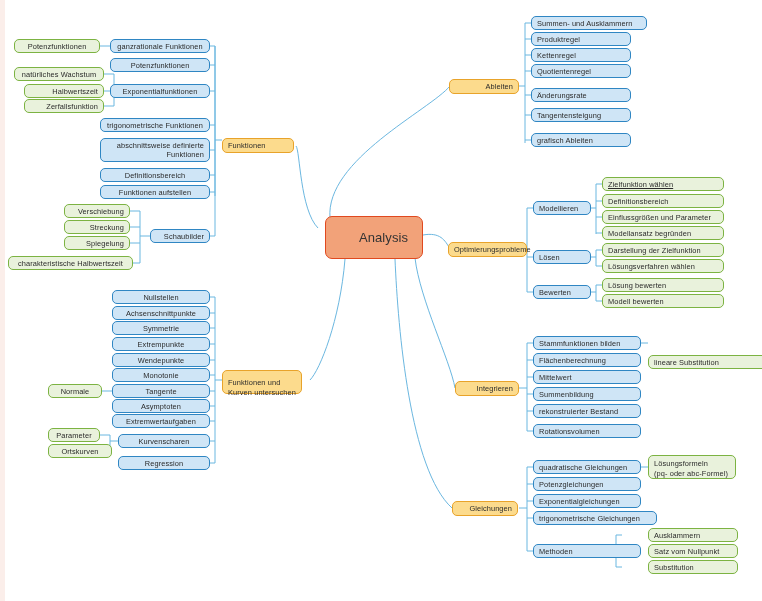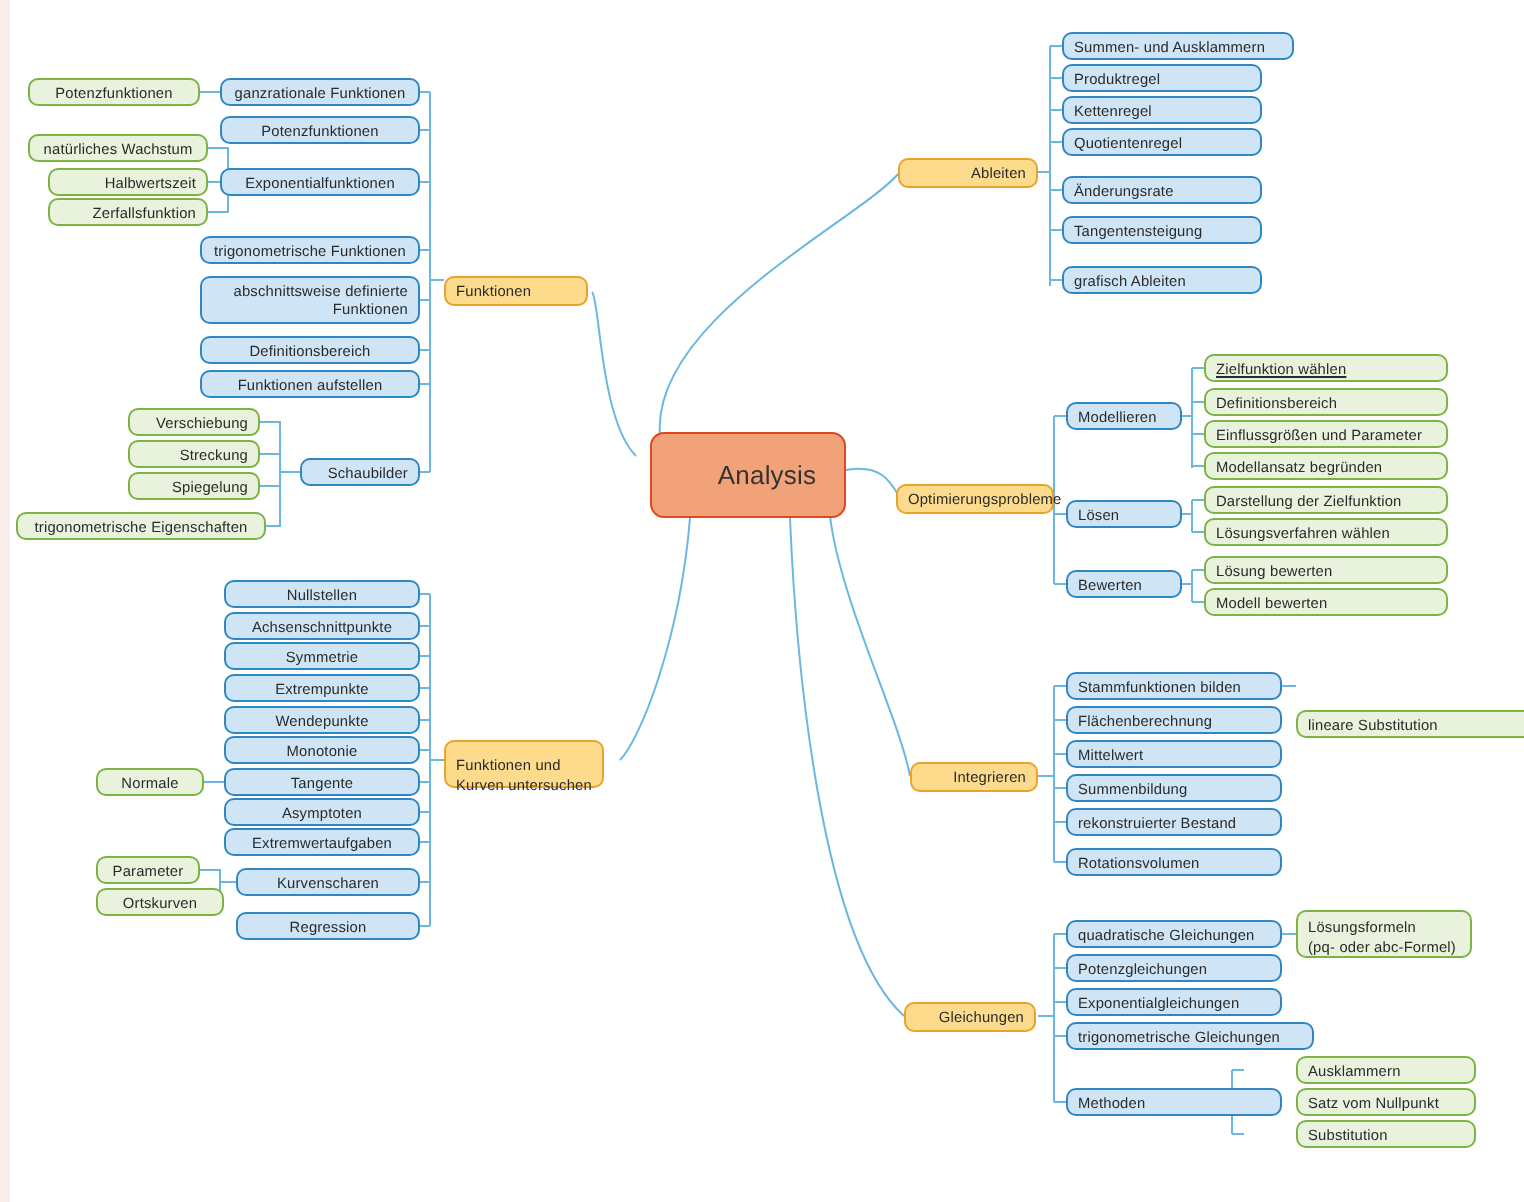--- a/index.html
+++ b/index.html
@@ -137,21 +137,21 @@
 <div class="node n-green ta-r" style="left:64px;top:204px;width:66px;height:14px;">
   <span>Verschiebung</span>
   </div>
 <div class="node n-green ta-r" style="left:64px;top:220px;width:66px;height:14px;">
   <span>Streckung</span>
   </div>
 <div class="node n-green ta-r" style="left:64px;top:236px;width:66px;height:14px;align-items:flex-end;">
   <span>Spiegelung</span>
   </div>
 <div class="node n-green ta-c" style="left:8px;top:256px;width:125px;height:14px;">
-  <span>trigonometrische Eigenschaften</span>
+  <span>charakteristische Halbwertszeit</span>
   </div>
 
 <div class="node n-orange ta-l two-line" style="left:222px;top:370px;width:80px;height:24px;display:block;padding-top:7px;">
   <span>Funktionen und</span>
   <span>Kurven untersuchen</span>
 </div>
 
 <div class="node n-blue ta-c" style="left:112px;top:290px;width:98px;height:14px;">
   <span>Nullstellen</span>
   </div>

